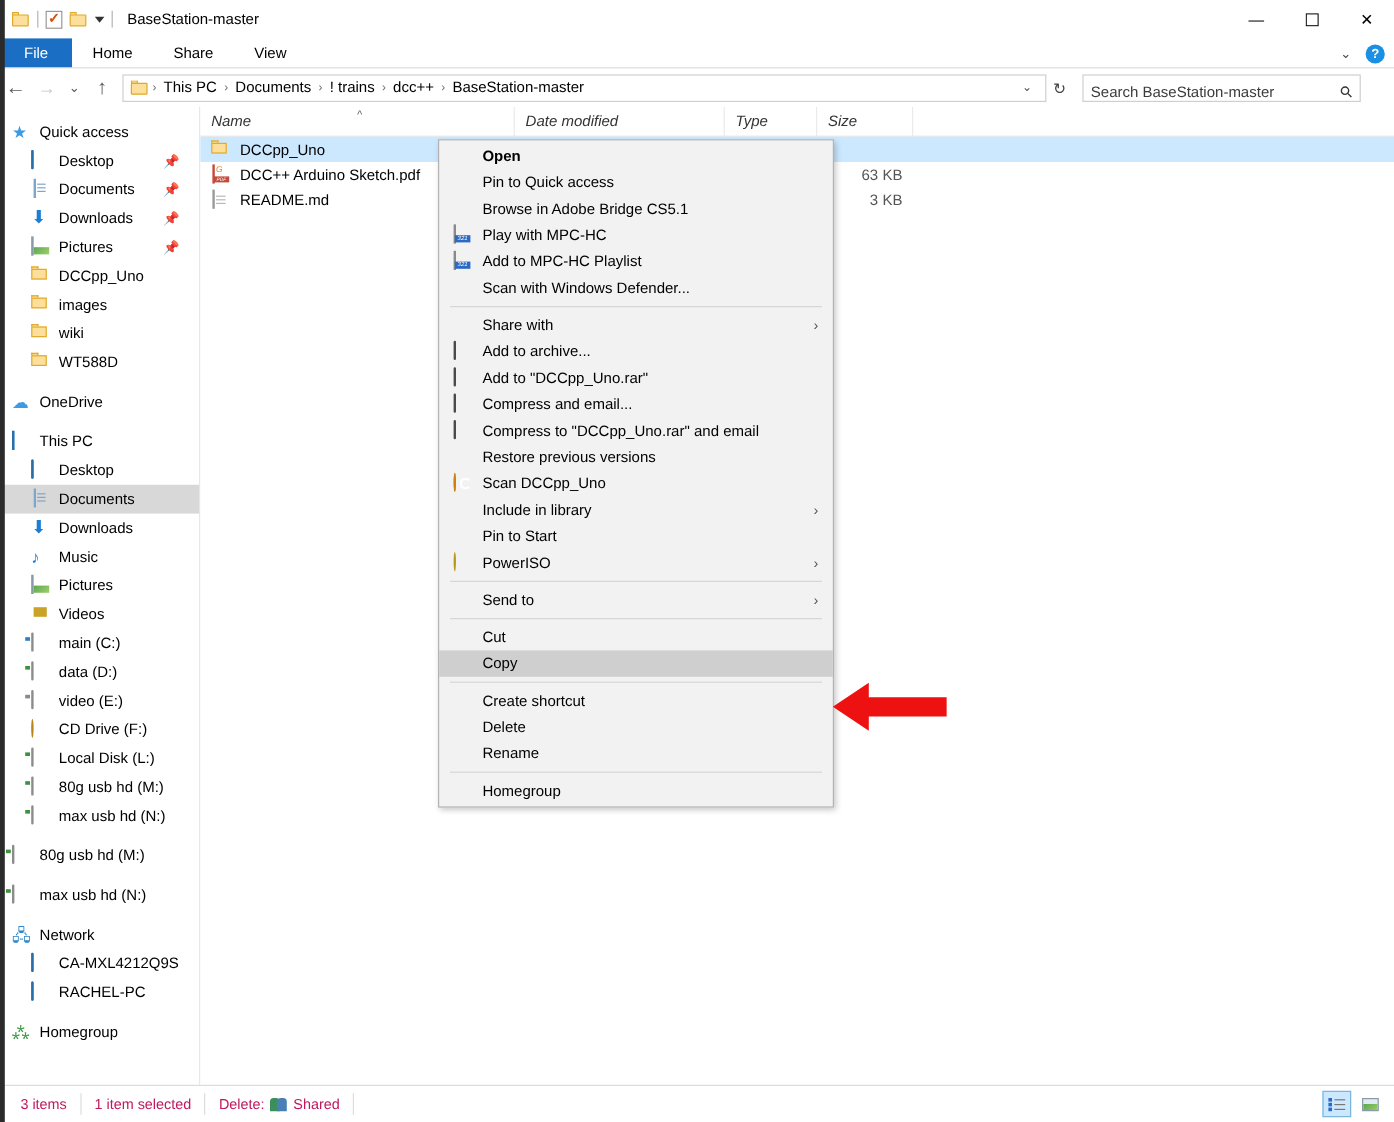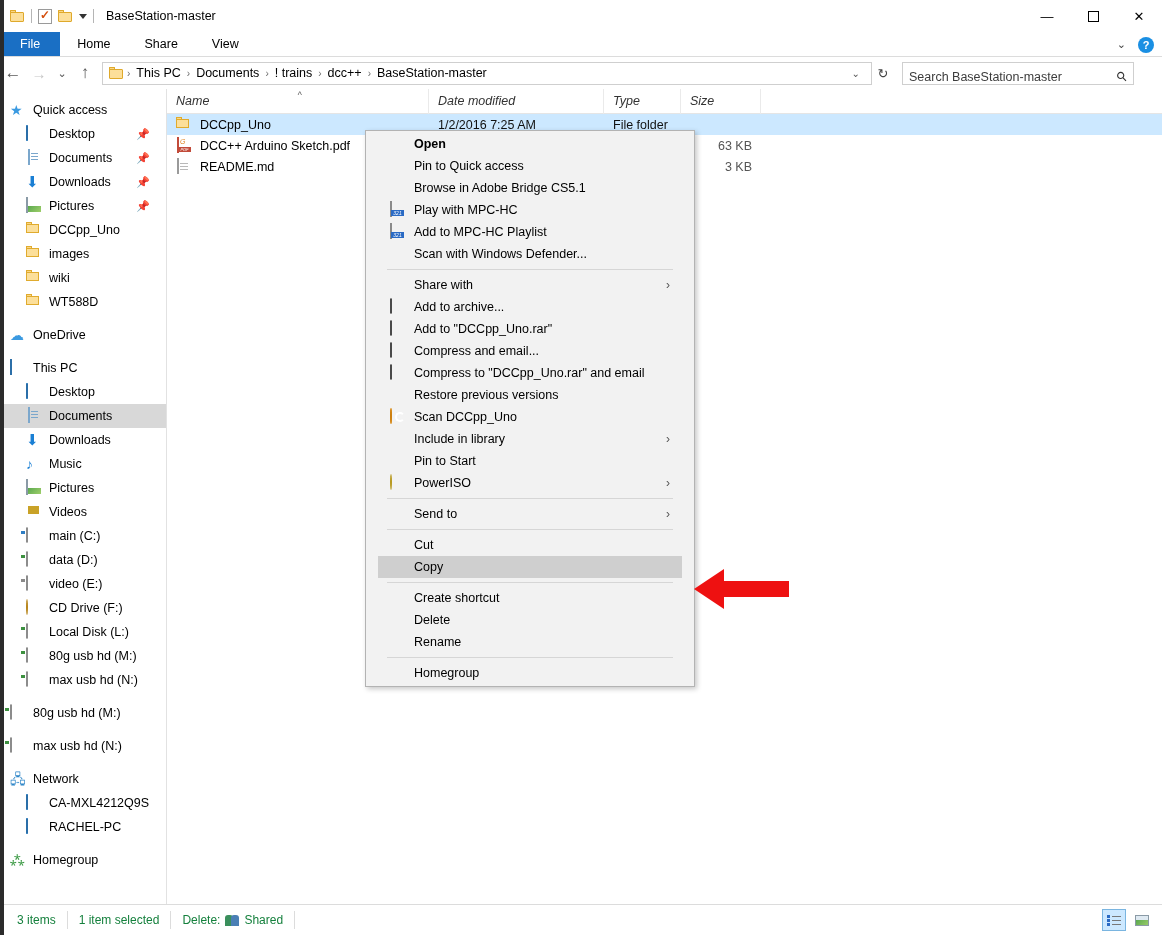--- a/index.html
+++ b/index.html
@@ -144,23 +144,23 @@
             position:relative; }
   .fi-pdf:after{content:"PDF";position:absolute;left:0;bottom:0;width:13px;font-size:4px;
             color:#fff;background:#c24b3a;text-align:center;line-height:5px;}
   .fi-pdf:before{content:"G";position:absolute;left:2px;top:0px;font-size:7px;color:#e0892b;}
   .fi-md { width:13px;height:15px;background:#fdfdfd;border:1px solid #9a9a9a;margin-left:1px;
            position:relative; }
   .fi-md:after{content:"";position:absolute;left:2px;top:4px;width:8px;height:1px;
            background:#b9b9b9;box-shadow:0 3px 0 #b9b9b9,0 6px 0 #b9b9b9;}
 
   
-  .ctxmenu { position:absolute; left:365px; top:130px; width:330px;
+  .ctxmenu { position:absolute; left:365px; top:116px; width:330px;
              background:#f2f2f2; border:1px solid #b3b3b3; box-shadow:2px 2px 5px rgba(0,0,0,.22);
-             padding:2px 12px; z-index:40; }
+             padding:2px 0; z-index:40; }
   .mi { height:22px; display:flex; align-items:center; font-size:12.5px; color:#000;
         padding-left:36px; position:relative; }
   .mi.bold { font-weight:bold; }
   .mi.hl { background:#cfcfcf; }
   .mi .mic { position:absolute; left:12px; top:3px; width:16px; height:16px; }
   .mi .arrow { position:absolute; right:12px; color:#555; font-size:12px; }
   .msep { height:1px; background:#d6d6d6; margin:4px 9px; }
 
   .mpc-ic { width:15px;height:14px;background:linear-gradient(#e8e8e8,#b9b9b9);
             border:1px solid #8a8a8a;position:relative;margin-top:1px; }
@@ -176,21 +176,21 @@
   .piso-ic { width:14px;height:14px;border-radius:50%;
              background:radial-gradient(circle,#fff4c0 25%,#e8c84a 70%);
              border:1px solid #b89a22;margin-top:1px; }
 
   
   .redarrow { position:absolute; left:694px; top:565px; width:95px; height:48px; z-index:60; }
 
   
   .statusbar { position:absolute; left:0; top:904px; width:1162px; height:31px;
                background:#fff; border-top:1px solid #dcdcdc; display:flex; align-items:center;
-               font-size:12px; color:#15803d; }
+               font-size:12px; color:#be185d; }
   .st-item { padding:0 11px; height:18px; display:flex; align-items:center; border-right:1px solid #dcdcdc; }
   .st-item:first-child { padding-left:17px; }
   .st-people { display:inline-flex; margin:0 5px; }
   .pp { width:8px;height:11px;border-radius:3px 3px 0 0; }
   .pp.a{background:#3a8f5c;} .pp.b{background:#4a7fb5;margin-left:-2px;}
   .viewbtns { position:absolute; right:8px; display:flex; gap:4px; }
   .vbtn { width:24px;height:22px;display:flex;align-items:center;justify-content:center; }
   .vbtn.active { background:#cce8ff; border:1px solid #7ab5e0; }
   .vb-details { width:14px;height:11px;position:relative; }
   .vb-details:before{content:"";position:absolute;left:0;top:0;width:3px;height:3px;

